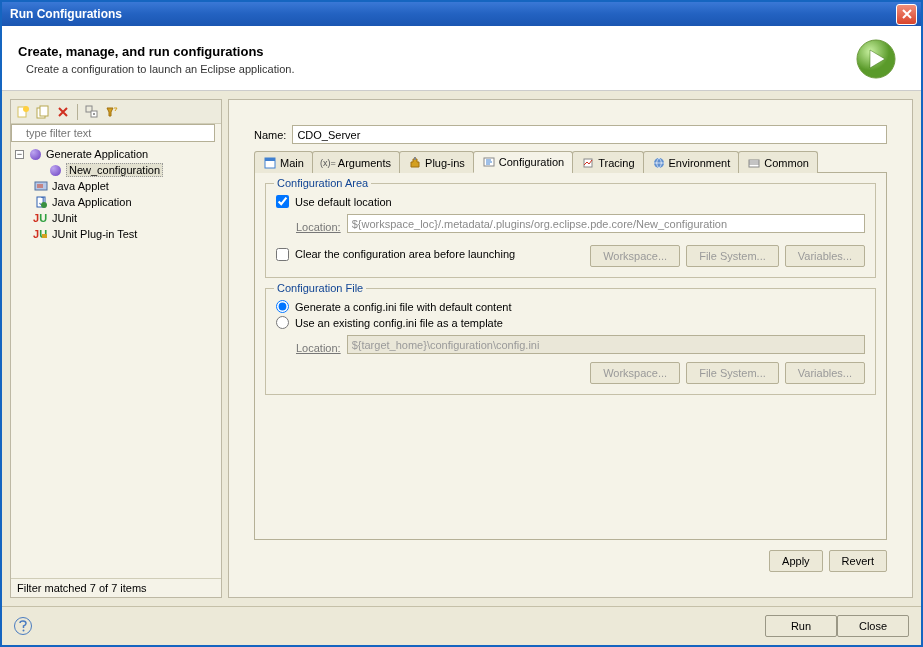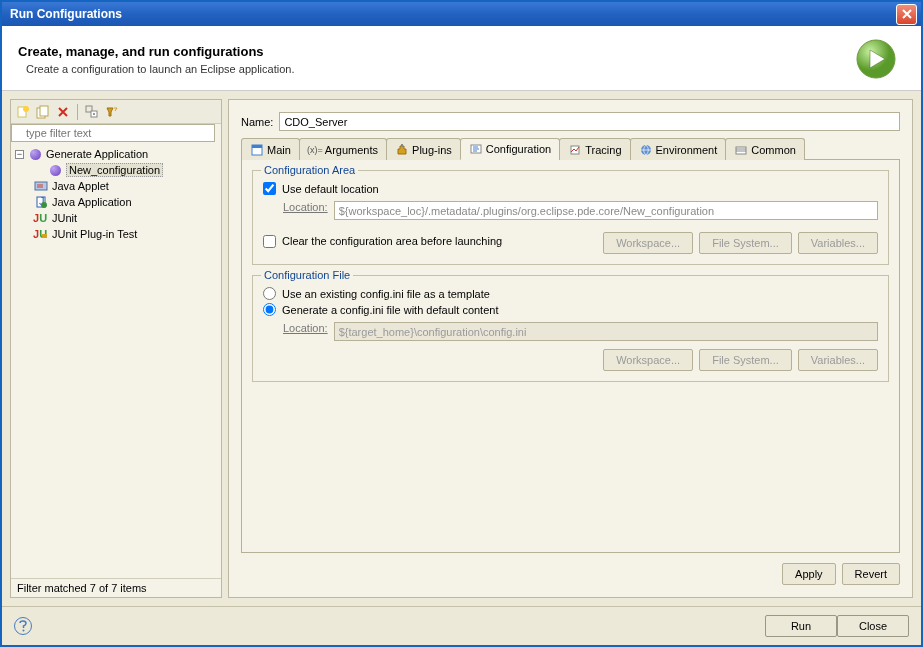--- a/index.html
+++ b/index.html
@@ -30,39 +30,39 @@
 .tree-node { display: flex; align-items: center; height: 16px; padding: 1px 0; white-space: nowrap; }
 .tree-expand { width: 9px; height: 9px; border: 1px solid #888; display: inline-flex; align-items: center; justify-content: center; font-size: 9px; line-height: 9px; margin-right: 3px; background: #fff; cursor: pointer; color: #333; }
 .tree-icon { width: 16px; height: 16px; display: inline-flex; align-items: center; justify-content: center; margin-right: 3px; }
 .tree-label { cursor: pointer; }
 .tree-node.selected .tree-label { background: #e3e1d0; border: 1px dotted #999; padding: 0 2px; }
 .tree-children { padding-left: 18px; }
 .tree-children-2 { padding-left: 32px; }
 
 .filter-status { padding: 3px 6px; border-top: 1px solid #d0cdb8; font-size: 11px; }
 
-.right-panel { flex: 1; display: flex; flex-direction: column; border: 1px solid #bdb8a4; background: #f5f3e8; padding: 12px; min-width: 0; }
+.right-panel { flex: 1; display: flex; flex-direction: column; border: 1px solid #bdb8a4; background: #f5f3e8; padding: 25px; min-width: 0; }
 
 .name-row { display: flex; align-items: center; margin-bottom: 6px; gap: 6px; }
 .name-input { flex: 1; border: 1px solid #b5b096; padding: 2px 4px; background: #fff; height: 19px; }
 
 .tabs { display: flex; border-bottom: 1px solid #b5b096; position: relative; }
 .tab { display: flex; align-items: center; gap: 3px; padding: 3px 8px; border: 1px solid #b5b096; border-bottom: none; background: #ebe8d7; margin-right: -1px; border-radius: 3px 3px 0 0; cursor: pointer; position: relative; top: 1px; }
 .tab.active { background: #f5f3e8; border-bottom: 1px solid #f5f3e8; }
 .tab-icon { width: 14px; height: 14px; display: inline-flex; align-items: center; justify-content: center; }
 
 .tab-content { flex: 1; border: 1px solid #b5b096; border-top: none; padding: 10px; background: #f5f3e8; overflow: auto; }
 
 .group { border: 1px solid #c5c0a8; margin-bottom: 10px; padding: 8px 10px 10px; position: relative; }
 .group-title { position: absolute; top: -7px; left: 8px; background: #f5f3e8; padding: 0 3px; color: #104494; font-size: 11px; }
 
 .check-row { display: flex; align-items: center; margin: 3px 0; gap: 4px; }
 .check-row input[type=checkbox], .check-row input[type=radio] { margin-right: 2px; }
 
-.loc-row { display: flex; align-items: flex-start; margin: 6px 0 8px 20px; gap: 6px; }
+.loc-row { display: flex; align-items: flex-end; margin: 6px 0 8px 20px; gap: 6px; }
 .loc-label { text-decoration: underline; color: #777; }
 .loc-input { flex: 1; border: 1px solid #b5b096; padding: 2px 4px; background: #fff; height: 19px; color: #8a8a8a; }
 .loc-input.disabled { background: #eae7d8; color: #9a9a9a; }
 
 .btn-row { display: flex; justify-content: flex-end; gap: 6px; margin-top: 4px; }
 .btn { border: 1px solid #b5b096; background: #ece9d8; padding: 2px 12px; height: 22px; cursor: pointer; border-radius: 2px; }
 .btn.disabled { color: #9a9a9a; cursor: default; }
 
 .right-footer { display: flex; justify-content: flex-end; gap: 6px; padding-top: 10px; }
 
@@ -290,26 +290,26 @@
               <button class="btn disabled">Workspace...</button>
               <button class="btn disabled">File System...</button>
               <button class="btn disabled">Variables...</button>
             </div>
           </div>
         </div>
 
         <div class="group">
           <span class="group-title">Configuration File</span>
           <div class="check-row">
+            <input type="radio" name="cfgfile" checked="" style="">
+            <span>Generate a config.ini file with default content</span>
+          </div>
+          <div class="check-row">
             <input type="radio" name="cfgfile" style="">
             <span>Use an existing config.ini file as a template</span>
-          </div>
-          <div class="check-row">
-            <input type="radio" name="cfgfile" checked="" style="">
-            <span>Generate a config.ini file with default content</span>
           </div>
           <div class="loc-row">
             <span class="loc-label">Location:</span>
             <input class="loc-input disabled" readonly="" value="${target_home}\configuration\config.ini" style="">
           </div>
           <div class="btn-row">
             <button class="btn disabled">Workspace...</button>
             <button class="btn disabled">File System...</button>
             <button class="btn disabled">Variables...</button>
           </div>

